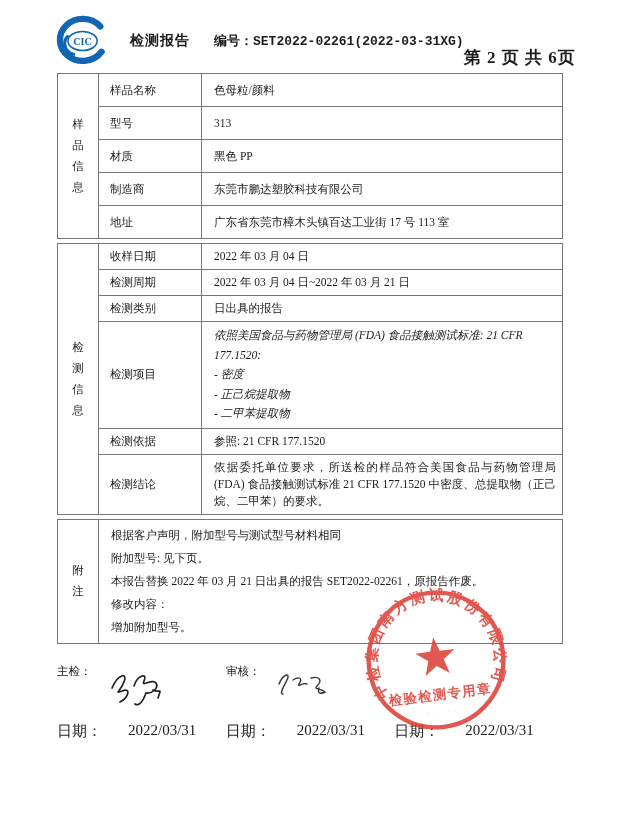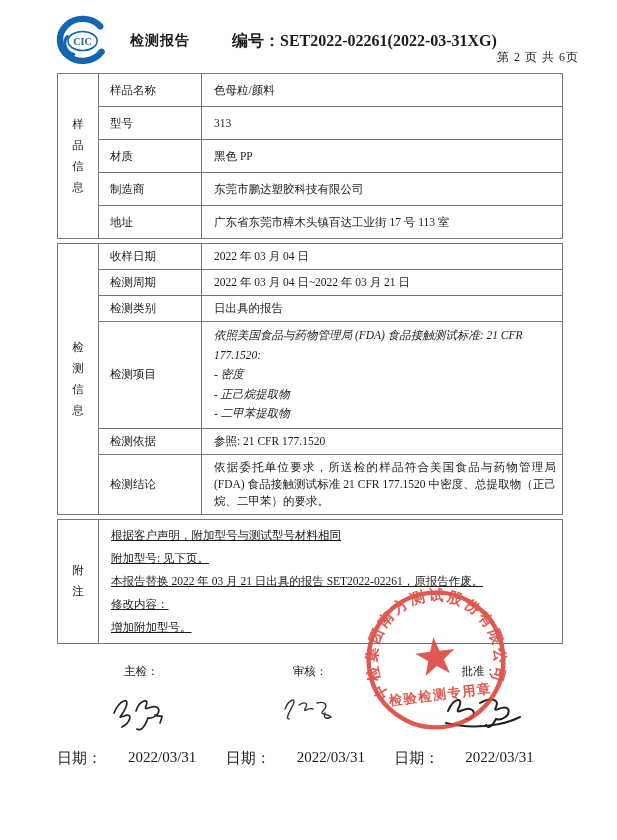--- a/index.html
+++ b/index.html
@@ -7,42 +7,42 @@
     width:617px;height:840px;background:#ffffff;position:relative;overflow:hidden;
     font-family:"Liberation Serif","DejaVu Serif",serif;color:#1c1c1c;
   }
   
   .header{
     display:flex;align-items:center;
     padding:14px 55px 0 48px;height:54px;box-sizing:content-box;
   }
   .logo{flex:0 0 auto;}
   .h-title{font-size:14px;font-weight:bold;margin-left:18px;letter-spacing:1px;white-space:nowrap;}
-  .h-no{font-size:16px;font-weight:bold;margin-left:42px;white-space:nowrap;}
-  .h-page{font-size:12px;font-weight:normal;margin-left:auto;white-space:nowrap;letter-spacing:1px;margin-top:32px;}
+  .h-no{font-size:13px;font-weight:bold;margin-left:24px;white-space:nowrap;font-family:Liberation Mono, monospace;}
+  .h-page{font-size:17px;font-weight:bold;margin-left:auto;white-space:nowrap;letter-spacing:1px;margin-top:32px;}
   
   .content{margin:5px 0 0 57px;width:506px;}
   table{border-collapse:collapse;width:506px;table-layout:fixed;margin-bottom:4px;}
   td{border:1px solid #767676;font-size:11.5px;padding:1px 8px;vertical-align:middle;
      overflow:hidden;}
   td.grp{text-align:center;padding:2px 9px;line-height:21px;}
   td.lbl{padding-left:11px;}
   td.val{padding-left:12px;}
   .t1 tr{height:32px;}
   .t2 tr{height:33px;}
   .t3 tr.rs{height:26px;}
   .t3 td.multi{padding:4px 8px 4px 12px;vertical-align:top;font-style:italic;}
   .t3 .iline{line-height:19.5px;white-space:nowrap;}
   .t3 td.concl{padding:4px 6px 4px 12px;line-height:17px;text-align:justify;}
-  .t4 td.notes{padding:4px 8px 4px 12px;vertical-align:top;text-decoration:underline;}
+  .t4 td.notes{padding:4px 8px 4px 12px;vertical-align:top;}
   .t4 .nline{line-height:23px;white-space:nowrap;}
   
   .sigblock{margin:20px 0 0 57px;width:506px;}
   .sigrow{display:flex;}
-  .sigcol{width:169px;display:flex;align-items:center;flex-direction:column;}
+  .sigcol{width:169px;display:flex;align-items:flex-start;}
   .sigcol .role{font-size:11.5px;padding-bottom:10px;white-space:nowrap;}
   .sigcol svg{margin-left:6px;}
   .daterow{display:flex;margin-top:14px;}
   .datecol{width:169px;display:flex;font-size:15px;}
   .datecol .dval{margin-left:26px;}
   
   .stamp{position:absolute;left:362px;top:586px;pointer-events:none;}
 </style>
 </head>
 <body>
@@ -169,30 +169,20 @@
     <div class="sigcol">
       <span class="role">审核：</span>
       <svg width="80" height="44" viewBox="0 0 80 44">
         <g fill="none" stroke="#35332f" stroke-width="1.4" stroke-linecap="round">
           <path d="M12,20 C16,10 24,8 20,16 C17,22 12,30 16,30"></path>
           <path d="M26,16 C32,12 36,14 32,20 C30,24 36,18 40,20"></path>
           <path d="M44,14 C52,12 56,16 50,22 C46,26 54,24 58,28 C54,30 50,30 52,24"></path>
         </g>
       </svg>
     </div>
-    <div class="sigcol">
-      <span class="role">批准：</span>
-      <svg width="92" height="46" viewBox="0 0 92 46">
-        <g fill="none" stroke="#23211f" stroke-width="2" stroke-linecap="round">
-          <path d="M12,22 C18,8 28,8 23,18 C18,28 28,18 34,20 C42,22 36,32 30,30"></path>
-          <path d="M44,14 C54,8 64,10 60,18 C56,26 68,14 72,20 C75,26 66,32 60,30 C56,38 52,40 50,36"></path>
-          <path d="M10,34 C34,40 64,38 84,28"></path>
-        </g>
-      </svg>
-    </div>
   </div>
   <div class="daterow">
     <div class="datecol">
       <span>日期：</span>
       <span class="dval">2022/03/31</span>
     </div>
     <div class="datecol">
       <span>日期：</span>
       <span class="dval">2022/03/31</span>
     </div>

